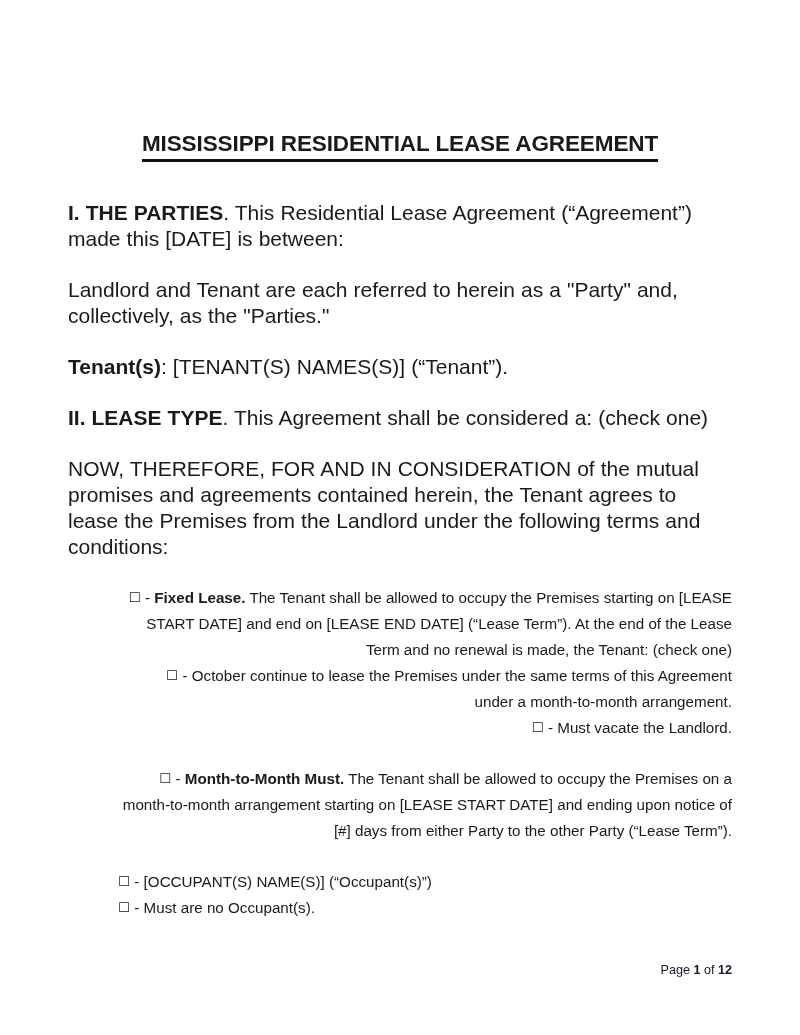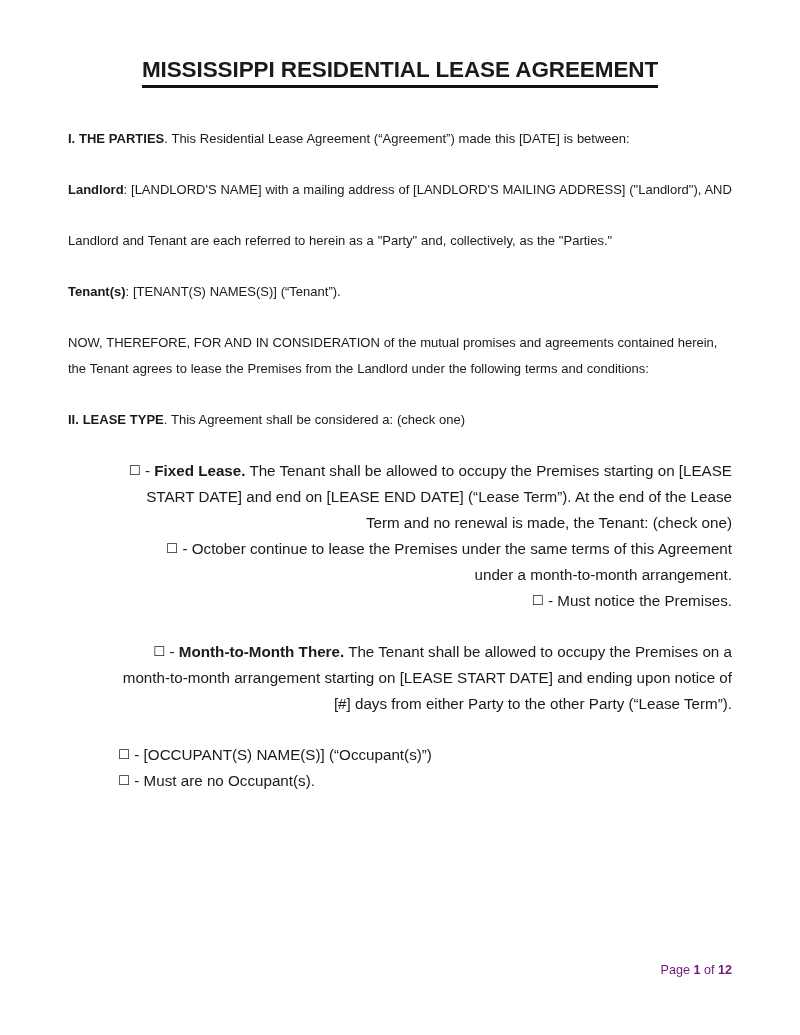--- a/index.html
+++ b/index.html
@@ -17,39 +17,39 @@
   .page {
     position: relative;
     box-sizing: border-box;
     width: 800px;
     height: 1035px;
     padding: 0 68px;
     background: #ffffff;
     overflow: hidden;
   }
   .doc-title {
-    margin: 0;
-    padding-top: 58px;
+    margin: 12px;
+    padding-top: 120px;
     text-align: center;
     font-size: 22.5px;
     font-weight: bold;
     letter-spacing: -0.1px;
     line-height: 1.1;
   }
   .doc-title .title-text {
     border-bottom: 3px solid #111111;
     padding-bottom: 2px;
     display: inline-block;
   }
   .body-block {
     margin-top: 38px;
   }
   p.para {
     margin: 0 0 25px 0;
-    font-size: 13px;
+    font-size: 21px;
     line-height: 26px;
     text-align: left;
     word-spacing: 0.2px;
   }
   .b {
     font-weight: bold;
   }
   .clause {
     margin: 0 0 0 0;
     font-size: 15.2px;
@@ -75,52 +75,51 @@
   }
   .occupant-list {
     margin-top: 14px;
   }
   .footer {
     position: absolute;
     right: 68px;
     bottom: 57px;
     font-size: 12.6px;
     line-height: 16px;
-    color: #701a75;
+    color: #0f172a;
   }
 </style>
 </head>
 <body>
 
 <div class="page">
 
   <h1 class="doc-title"><span class="title-text">MISSISSIPPI RESIDENTIAL LEASE AGREEMENT</span></h1>
 
   <div class="body-block">
 
     <p class="para"><span class="b">I. THE PARTIES</span><span>.</span><span> This Residential Lease Agreement (“Agreement”) made this [DATE] is between:</span></p>
 
-    <p class="para"><span class="b">Landlord</span><span>: [LANDLORD'S NAME] with a mailing address of [LANDLORD'S MAILING ADDRESS] ("Landlord"), AND</span></p>
 
     <p class="para">Landlord and Tenant are each referred to herein as a "Party" and, collectively, as the "Parties."</p>
 
     <p class="para"><span class="b">Tenant(s)</span><span>: [TENANT(S) NAMES(S)] (“Tenant”).</span></p>
 
+    <p class="para"><span class="b">II. LEASE TYPE</span><span>.</span><span> This Agreement shall be considered a: (check one)</span></p>
+
     <p class="para">NOW, THEREFORE, FOR AND IN CONSIDERATION of the mutual promises and agreements contained herein, the Tenant agrees to lease the Premises from the Landlord under the following terms and conditions:</p>
-
-    <p class="para"><span class="b">II. LEASE TYPE</span><span>.</span><span> This Agreement shall be considered a: (check one)</span></p>
 
     <div class="clause-block">
       <p class="clause"><span class="chk">☐</span><span> - </span><span class="b">Fixed Lease.</span><span> The Tenant shall be allowed to occupy the Premises starting on [LEASE START DATE] and end on [LEASE END DATE] (“Lease Term”). At the end of the Lease Term and no renewal is made, the Tenant: (check one)</span></p>
       <p class="subclause"><span class="chk">☐</span><span> - </span><span>October continue to lease the Premises under the same terms of this Agreement under a month-to-month arrangement.</span></p>
-      <p class="subclause"><span class="chk">☐</span><span> - </span><span>Must notice the Premises.</span></p>
+      <p class="subclause"><span class="chk">☐</span><span> - </span><span>Must vacate the Landlord.</span></p>
     </div>
 
     <div class="clause-block">
-      <p class="clause"><span class="chk">☐</span><span> - </span><span class="b">Month-to-Month There.</span><span> The Tenant shall be allowed to occupy the Premises on a month-to-month arrangement starting on [LEASE START DATE] and ending upon notice of [#] days from either Party to the other Party (“Lease Term”).</span></p>
+      <p class="clause"><span class="chk">☐</span><span> - </span><span class="b">Month-to-Month Must.</span><span> The Tenant shall be allowed to occupy the Premises on a month-to-month arrangement starting on [LEASE START DATE] and ending upon notice of [#] days from either Party to the other Party (“Lease Term”).</span></p>
     </div>
 
 
     <div class="occupant-list">
       <p class="clause"><span class="chk">☐</span><span> - </span><span>[OCCUPANT(S) NAME(S)] (“Occupant(s)”)</span></p>
       <p class="clause"><span class="chk">☐</span><span> - </span><span>Must are no Occupant(s).</span></p>
     </div>
 
   </div>
 

